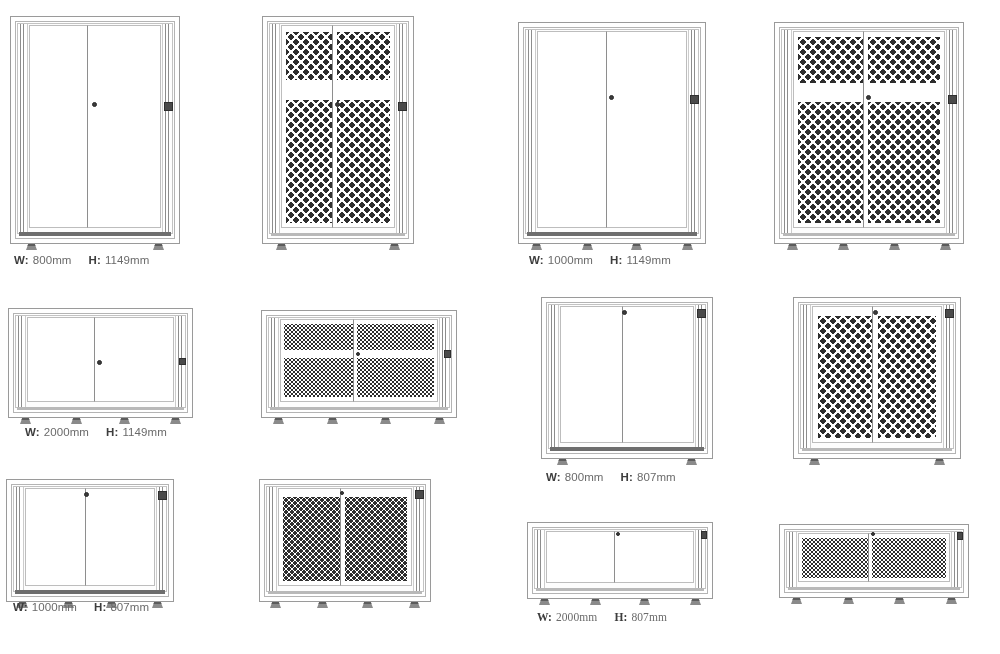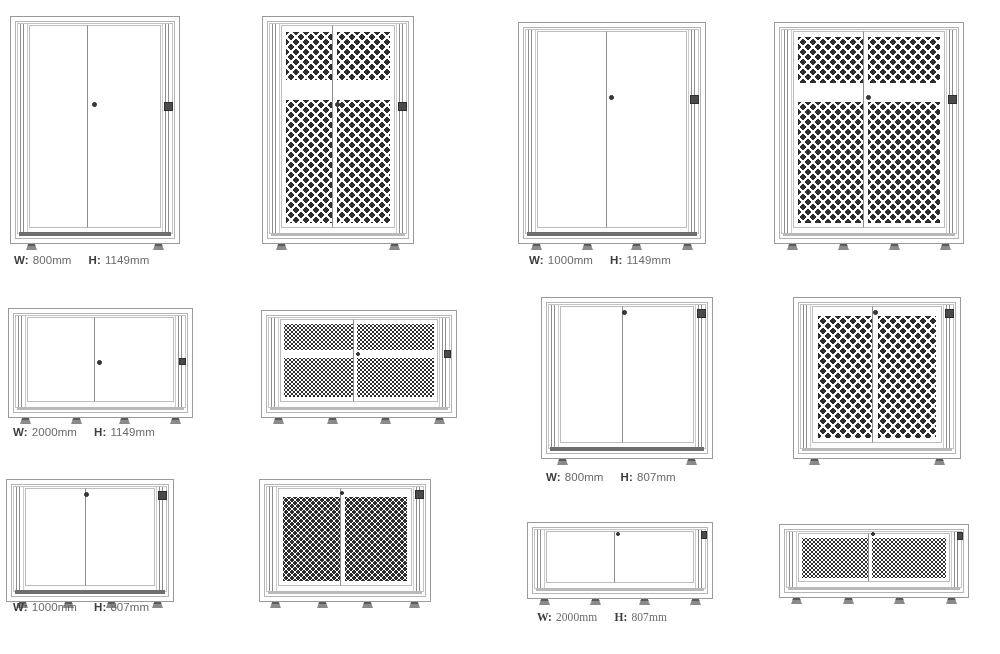--- a/index.html
+++ b/index.html
@@ -476,21 +476,21 @@
   </div>
 
   <div class="caption" style="left:14px; top:254px;">
     <span class="k">W:</span><span class="v">800mm</span><span class="gap"></span><span class="k">H:</span><span class="v">1149mm</span>
   </div>
 
   <div class="caption" style="left:529px; top:254px;">
     <span class="k">W:</span><span class="v">1000mm</span><span class="gap"></span><span class="k">H:</span><span class="v">1149mm</span>
   </div>
 
-  <div class="caption" style="left:13px; top:426px;">
+  <div class="caption" style="left:25px; top:426px;">
     <span class="k">W:</span><span class="v">2000mm</span><span class="gap"></span><span class="k">H:</span><span class="v">1149mm</span>
   </div>
 
   <div class="caption" style="left:546px; top:471px;">
     <span class="k">W:</span><span class="v">800mm</span><span class="gap"></span><span class="k">H:</span><span class="v">807mm</span>
   </div>
 
   <div class="caption" style="left:13px; top:601px;">
     <span class="k">W:</span><span class="v">1000mm</span><span class="gap"></span><span class="k">H:</span><span class="v">807mm</span>
   </div>

